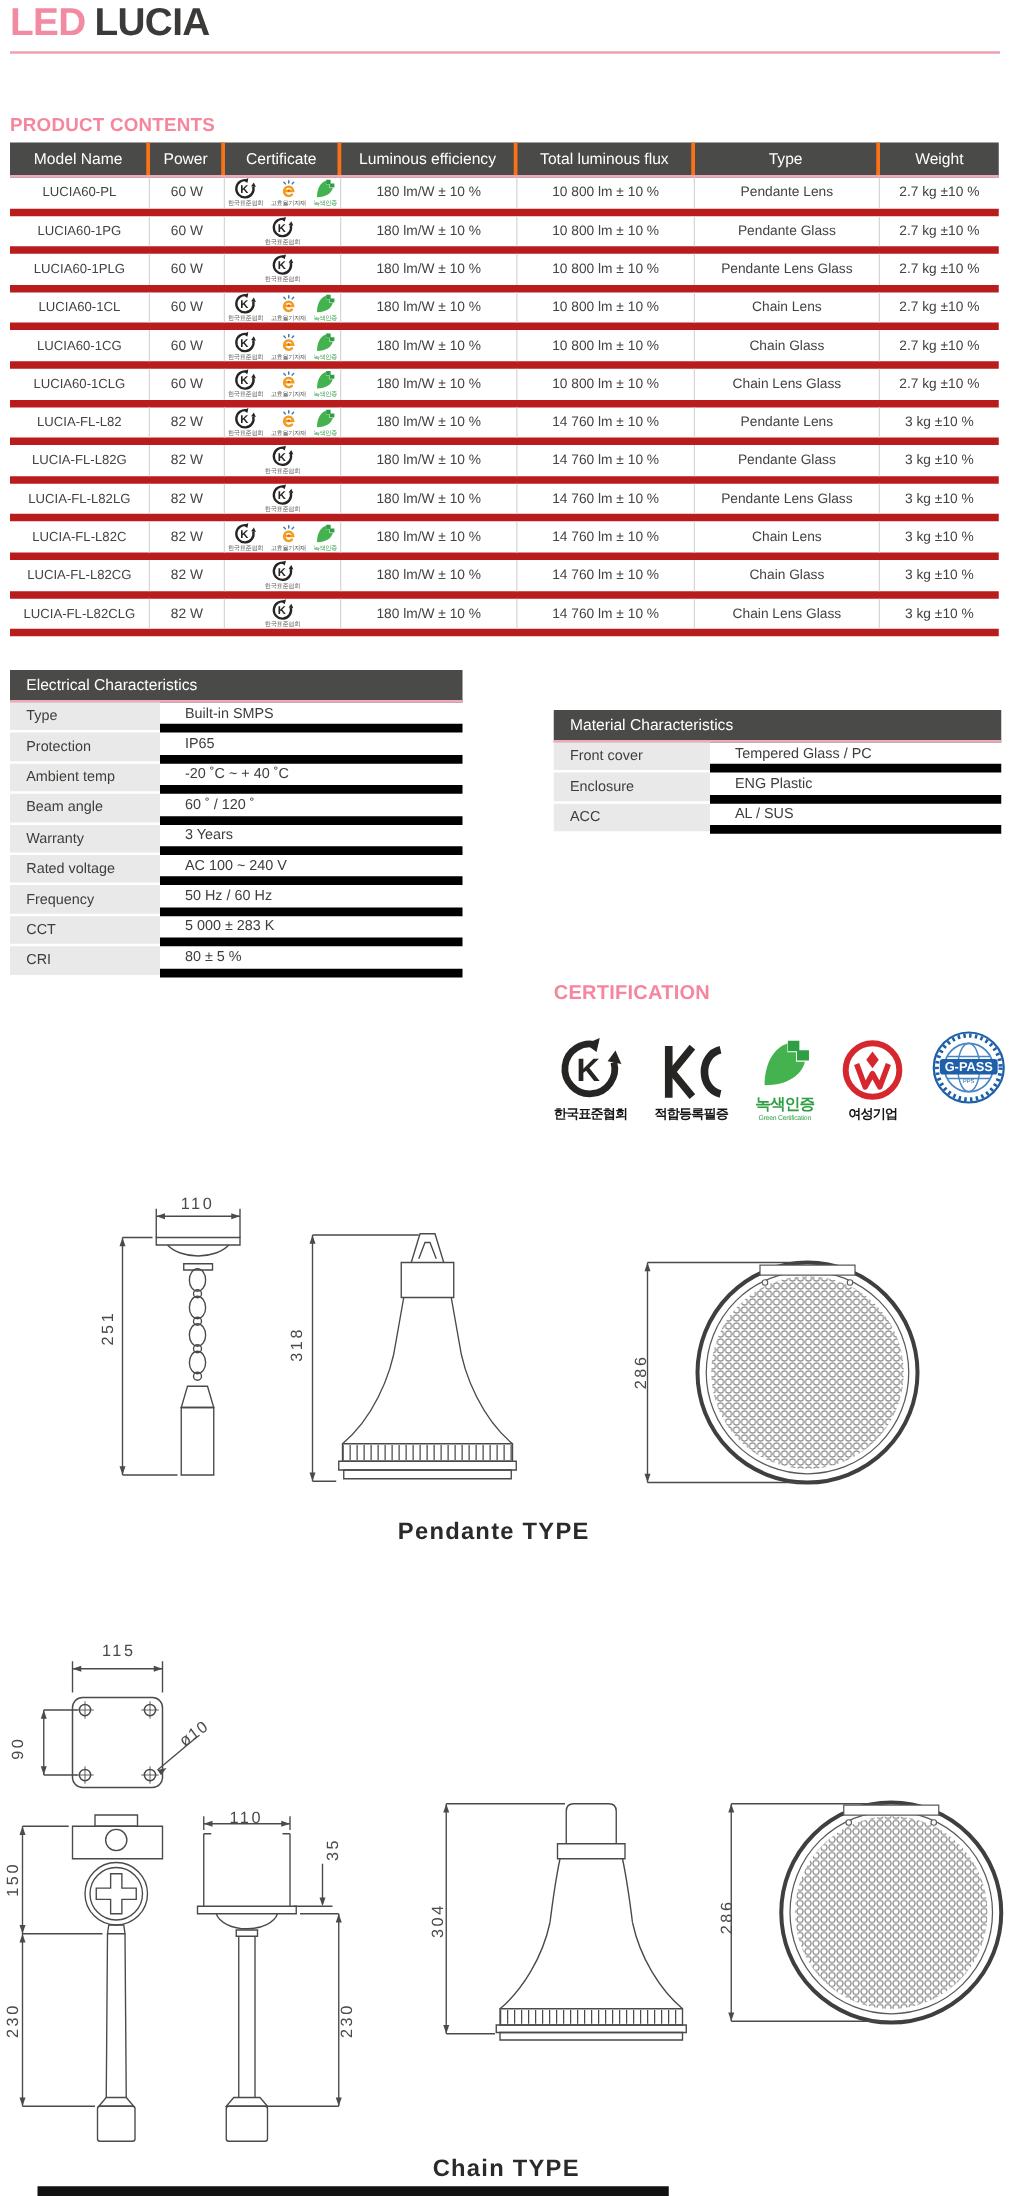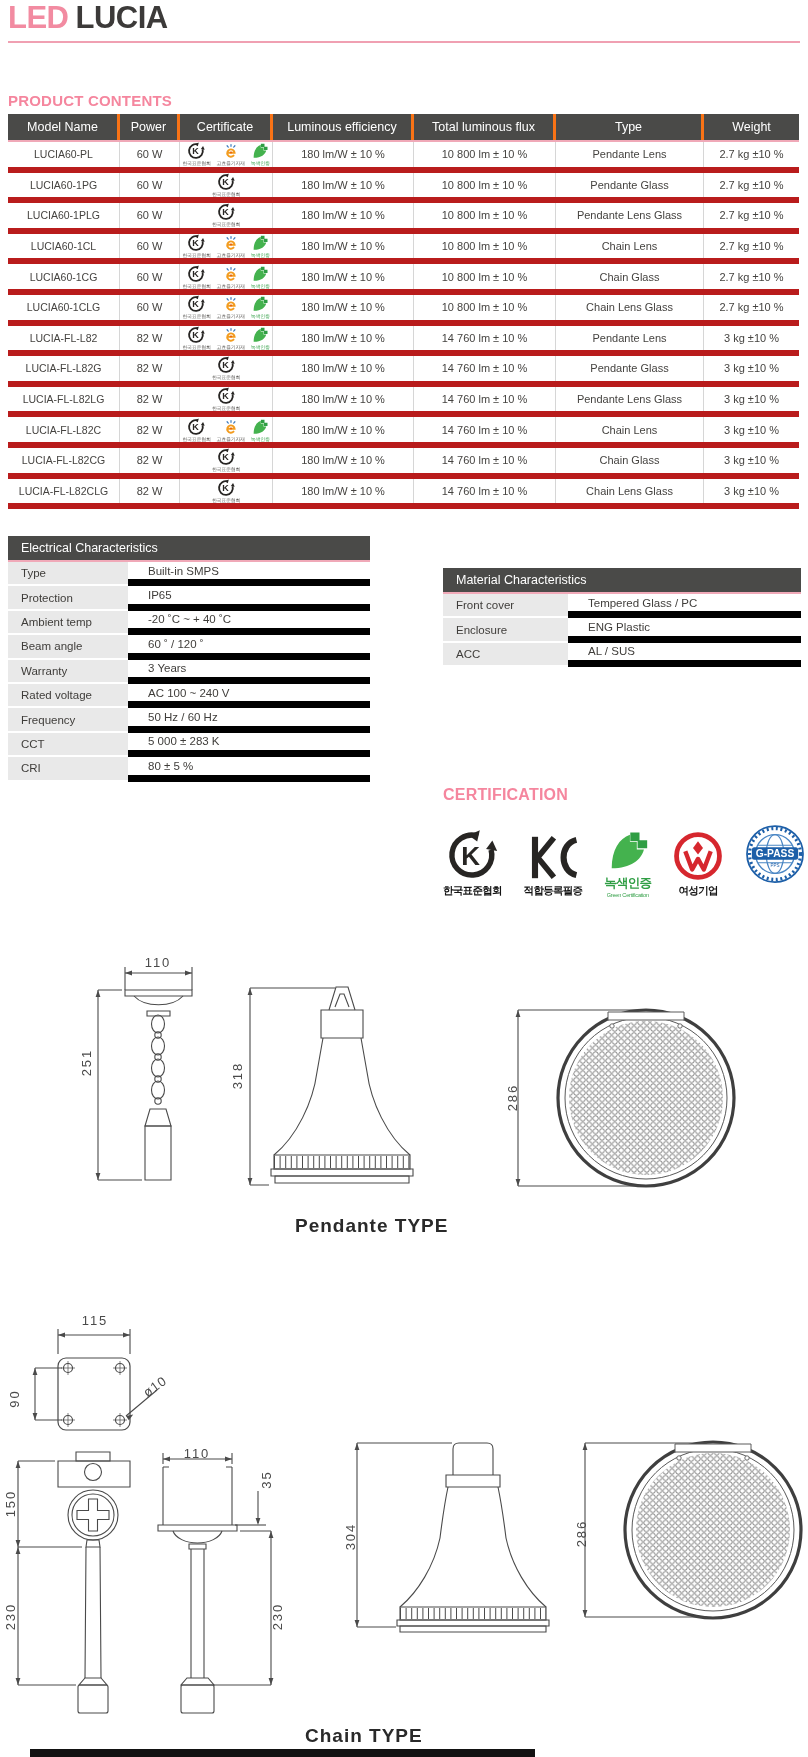--- a/index.html
+++ b/index.html
@@ -43,21 +43,21 @@
   .logo{display:flex;flex-direction:column;align-items:center;justify-content:flex-end;height:88px}
   .logo-cap{font-size:10.5px;font-weight:bold;color:#141414;margin-top:3px;letter-spacing:-0.7px;white-space:nowrap}
   .logo-cap.green{font-size:12.5px;color:#2f9e44;margin-top:1px}
   .logo-sub{font-size:5.5px;color:#2f9e44;letter-spacing:-0.2px}
 
   
   .draw path,.draw rect,.draw ellipse,.draw circle,.draw line{vector-effect:non-scaling-stroke}
   .dim{position:absolute;font-size:13px;color:#4a4a4a;text-align:center;letter-spacing:2px;white-space:nowrap}
   .vdim{transform:rotate(-90deg)}
   .dim.tilt{transform:rotate(-36deg);letter-spacing:1px}
-  .draw-title{position:absolute;font-size:19px;font-weight:bold;color:#2a2a2a;letter-spacing:1px;}
+  .draw-title{position:absolute;font-size:19px;font-weight:bold;color:#2a2a2a;letter-spacing:1px;text-align:center}
   #footer-bar{left:30px;top:1749px;width:505px;height:8px;background:#121212}
 </style>
 </head>
 <body>
 
 <svg width="0" height="0" style="position:absolute" aria-hidden="true">
   <defs>
     <symbol id="sym-ks" viewBox="0 0 24 24">
       <path d="M14.8 3.3 A9.2 9.2 0 1 0 20.8 9.6" fill="none" stroke="#272523" stroke-width="2.5"></path>
       <path d="M15.6 0.6 L14.4 5.8 L10.4 2.9 Z" fill="#272523"></path>

